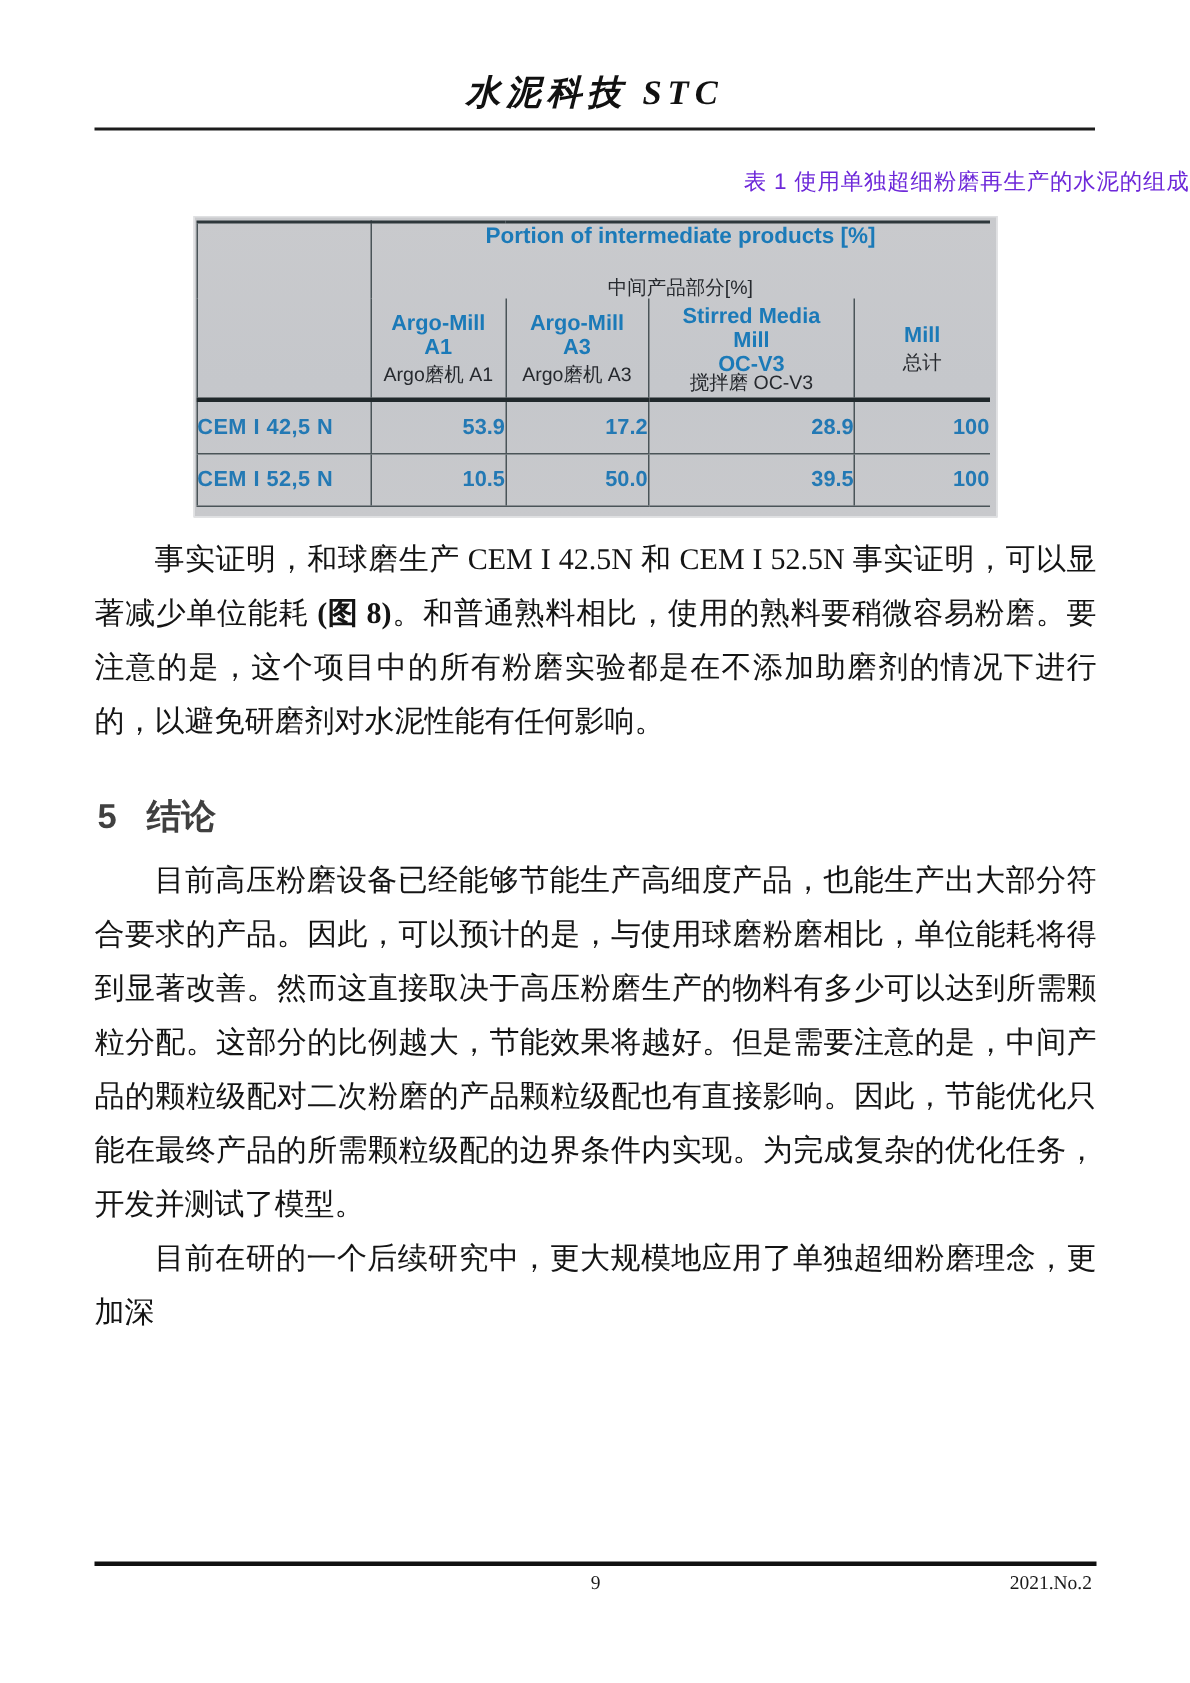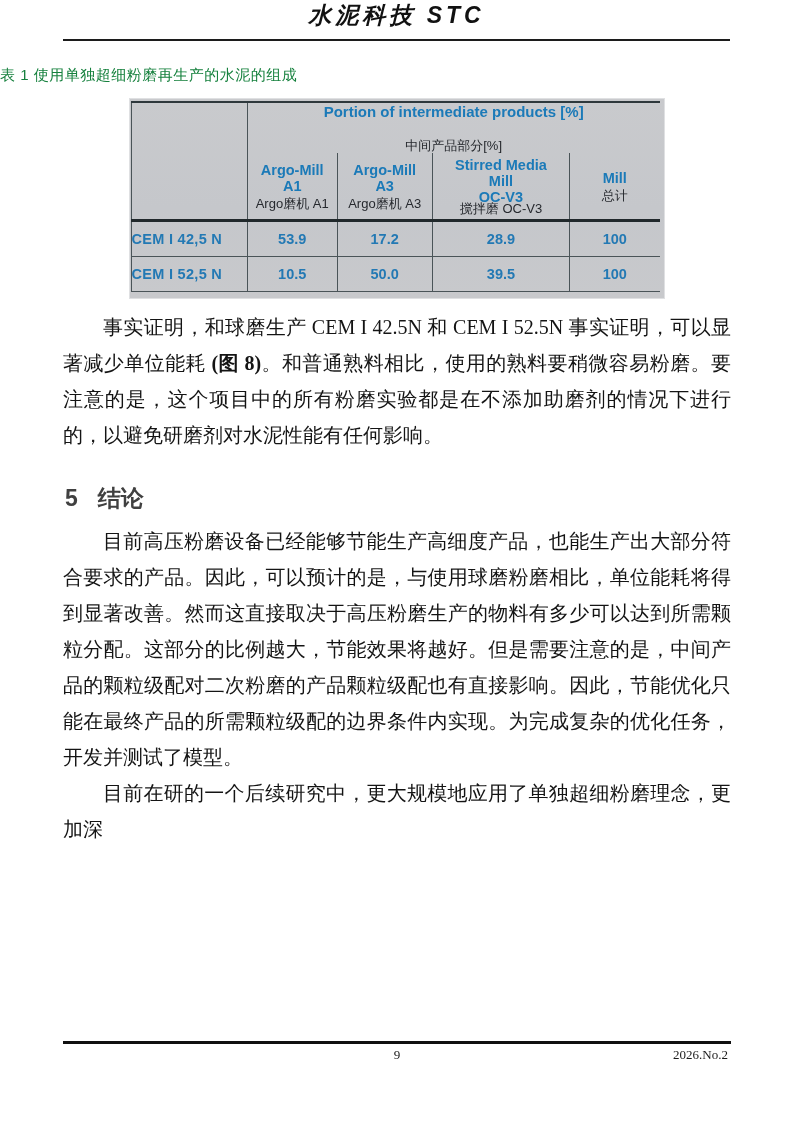--- a/index.html
+++ b/index.html
@@ -6,41 +6,42 @@
   .page{
     position:relative;
     width:793px;height:1122px;
     background:#ffffff;
     overflow:hidden;
     font-family:"Liberation Serif","DejaVu Serif",serif;
     color:#141414;
   }
   
   .journal-title{
-    text-align:center;
-    font-family:Liberation Sans, sans-serif;
+    padding-top:46px;
+    text-align:center;
+    font-family:Liberation Serif, serif;
     font-style:italic;
     font-weight:bold;
     font-size:23px;
     letter-spacing:4px;
     color:#111;
   }
   .header-rule{
     margin:8px 63px 0 63px;
     border-top:2px solid #1c1c1c;
     height:0;
   }
   
   .table-caption{
     margin-top:25px;
-    text-align:left;
+    text-align:right;
     font-family:"Liberation Sans","DejaVu Sans",sans-serif;
     font-size:15px;
     letter-spacing:0.5px;
-    color:#15803d;
+    color:#6d28d9;
   }
   
   .table-scan{
     width:536px;
     margin:13px auto 0 auto;
     background:linear-gradient(180deg,#c9cacd 0%,#c5c7cb 55%,#c8c9cc 100%);
     padding:3px 5px 7px 2px;
     box-sizing:border-box;
     box-shadow:0 0 0 1px #dfe0e2 inset;
   }
@@ -74,21 +75,21 @@
     vertical-align:middle;
     padding-bottom:2px;
   }
   .colhdr-cell .t-en{font-size:14.5px;line-height:16px;}
   .colhdr-cell .t-zh{margin-top:2px;font-size:13px;}
   .colhdr-cell .zh-overlap{margin-top:-4px;}
   .data-cell{
     border-left:1px solid #4a5458;
     border-bottom:1px solid #4a5458;
     height:34px;
-    text-align:center;
+    text-align:right;
     color:#2379b4;
     font-weight:600;
     font-size:14.5px;
   }
   .label-cell{
     border-bottom:1px solid #4a5458;
     height:34px;
     text-align:left;
     padding-left:11px;
     color:#2379b4;
@@ -213,17 +214,17 @@
     <div class="section-heading"><span class="sec-num">5</span><span class="sec-title">结论</span></div>
 
     <p class="para">目前高压粉磨设备已经能够节能生产高细度产品，也能生产出大部分符合要求的产品。因此，可以预计的是，与使用球磨粉磨相比，单位能耗将得到显著改善。然而这直接取决于高压粉磨生产的物料有多少可以达到所需颗粒分配。这部分的比例越大，节能效果将越好。但是需要注意的是，中间产品的颗粒级配对二次粉磨的产品颗粒级配也有直接影响。因此，节能优化只能在最终产品的所需颗粒级配的边界条件内实现。为完成复杂的优化任务，开发并测试了模型。</p>
     <p class="para">目前在研的一个后续研究中，更大规模地应用了单独超细粉磨理念，更加深</p>
   </div>
 
   <div class="page-footer">
     <div class="footer-rule"></div>
     <div class="footer-row">
       <span class="footer-page-num">9</span>
-      <span class="footer-issue">2026.No.2</span>
+      <span class="footer-issue">2021.No.2</span>
     </div>
   </div>
 
 </div>
 
 </body></html>

